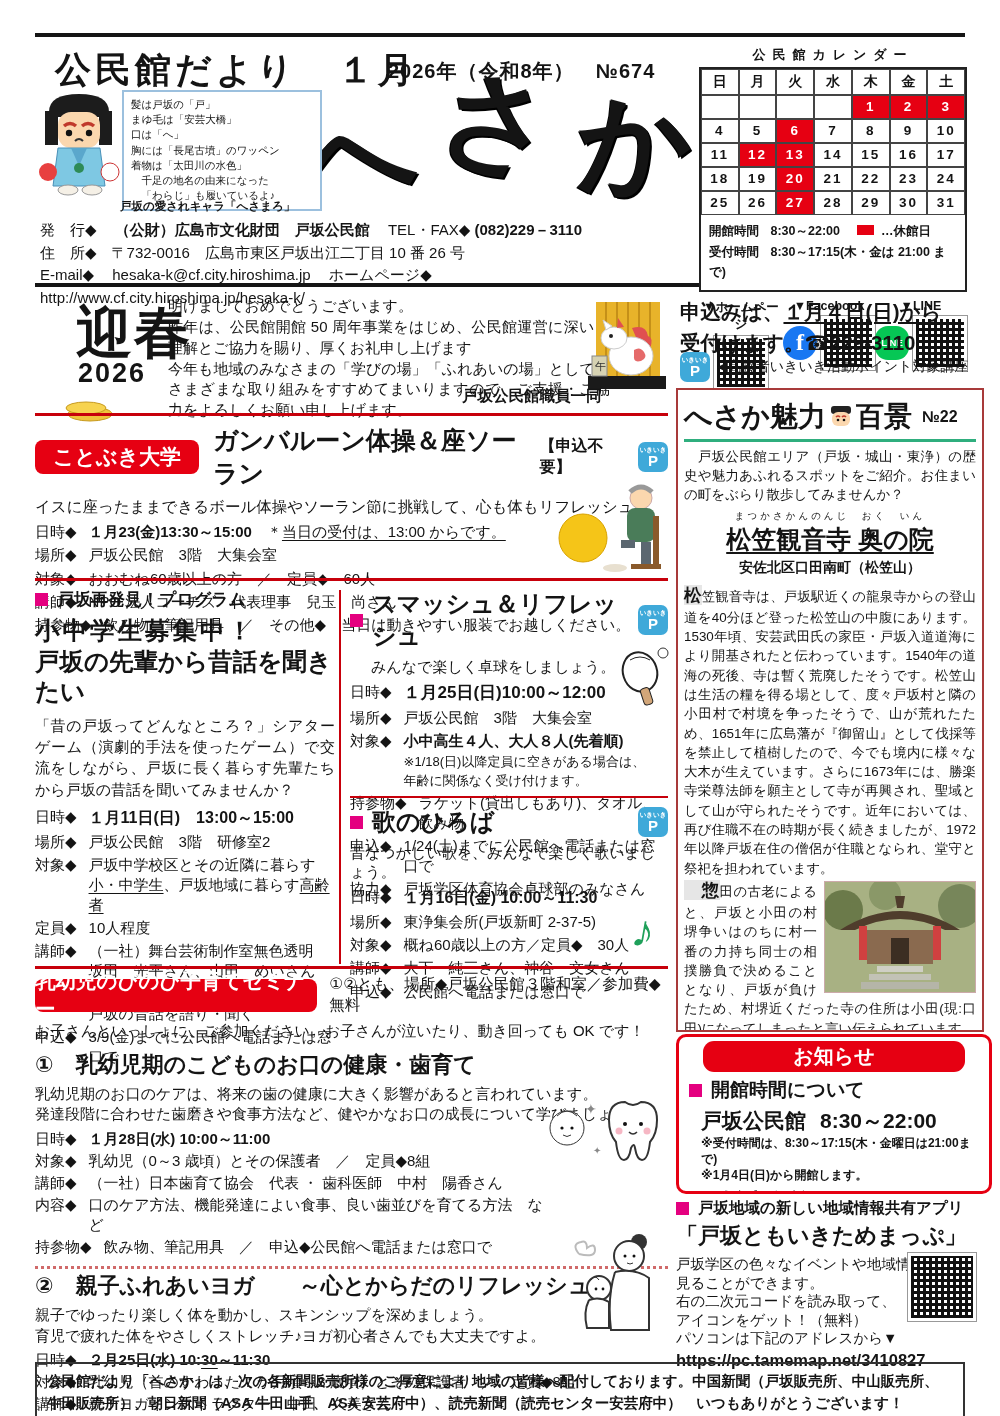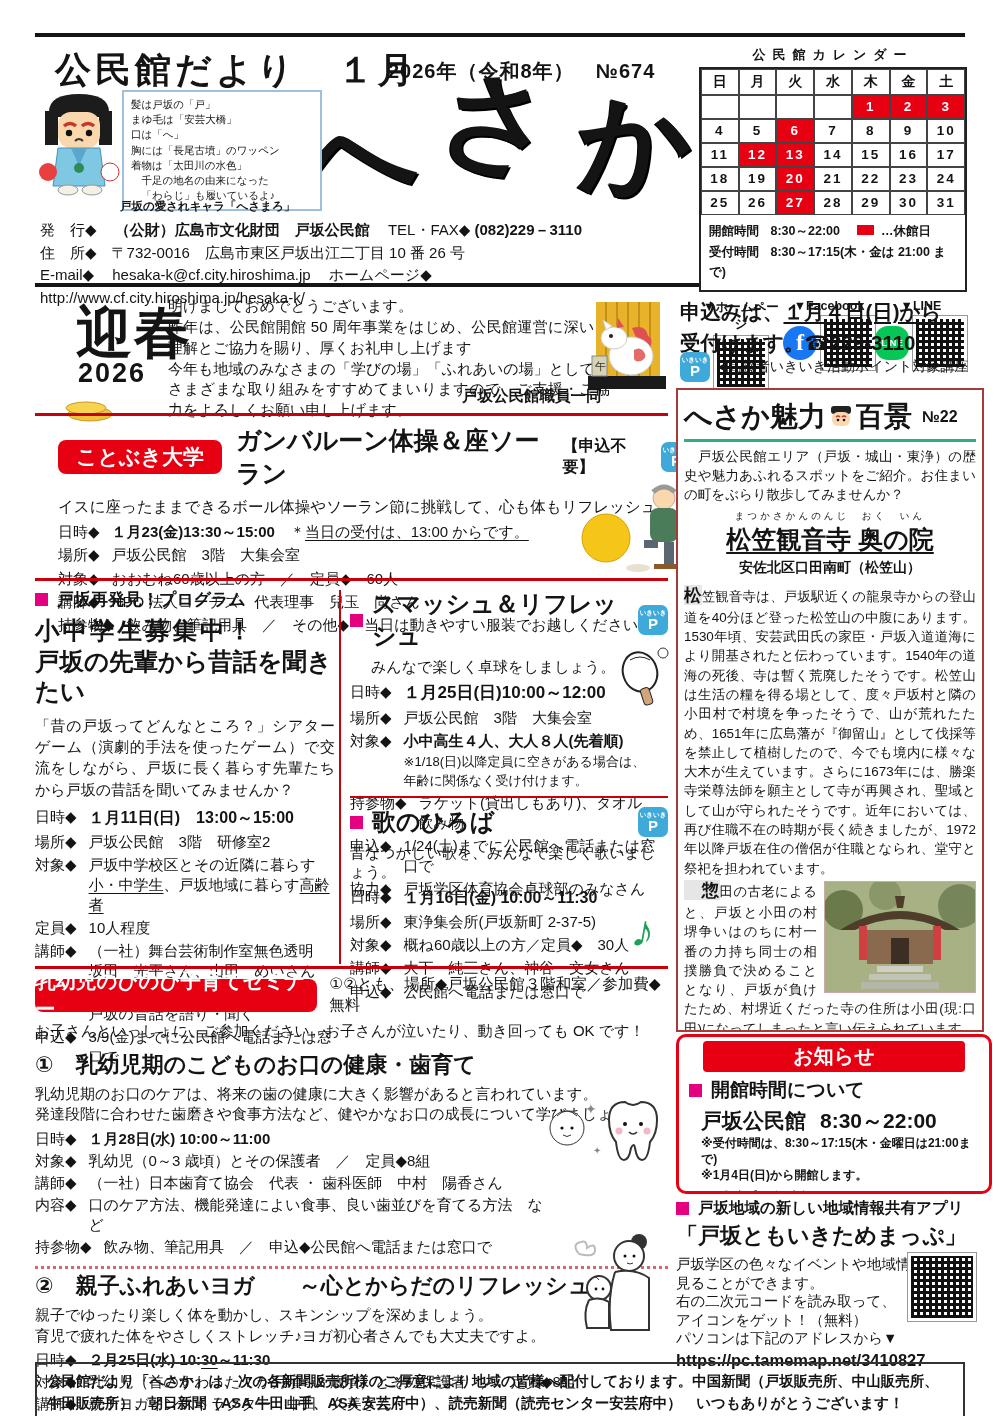--- a/index.html
+++ b/index.html
@@ -76,21 +76,21 @@
   .hy-no{font-size:16px;font-weight:bold;margin-left:8px;}
   .hy-intro{font-size:13.5px;line-height:1.4;margin-top:6px;text-align:justify;}
   .hy-furi{font-size:9.5px;text-align:center;letter-spacing:3px;margin-top:5px;}
   .hy-head{font-size:25px;font-weight:900;text-align:center;text-decoration:underline;text-underline-offset:4px;}
   .hy-place{font-size:14px;font-weight:bold;text-align:center;margin:3px 0 6px;}
   .hy-body{font-size:13.4px;line-height:1.44;text-align:justify;}
   .hy-body::first-letter{background:#e6e6e6;font-weight:bold;font-size:1.3em;}
   .temple{float:right;margin:3px 0 3px 7px;border:1px solid #caa;}
   
   .os-box{border:3px solid #e60012;border-radius:10px;background:#fff;width:290px;height:142px;padding:6px 10px;overflow:hidden;}
-  .os-banner{background:#e60012;color:#fff;border-radius:4px;font-size:20px;font-weight:900;text-align:center;
+  .os-banner{background:#e60012;color:#fff;border-radius:11px;font-size:20px;font-weight:900;text-align:center;
              padding:2px 0;margin:-2px 14px 5px;}
   .os-sec{font-size:19px;font-weight:900;display:flex;align-items:center;}
   .os-k{font-size:21px;font-weight:900;margin-right:14px;}
   .os-t{font-size:21px;font-weight:bold;}
   .os-n{font-size:12px;line-height:1.35;font-weight:bold;}
   
   .tm-label{font-size:15.5px;font-weight:900;display:flex;align-items:center;}
   .tm-title{font-size:22px;font-weight:900;margin:2px 0 4px;}
   .tm-line{font-size:14.5px;line-height:1.28;}
   .tm-url{font-size:16.5px;font-weight:bold;margin-top:3px;}
@@ -285,21 +285,21 @@
     <div>受付けます。☎229-3110</div>
   </div>
   <div class="abs" style="left:680px;top:352px;display:flex;align-items:center;gap:7px;">
     <span class="iki">
       <span class="iki-s">いきいき</span>
       <span class="iki-p">P</span>
     </span>
     <span style="font-size:14px;">◀高齢者いきいき活動ポイント対象講座</span>
   </div>
 
-  <div class="abs" style="left:35px;top:424px;width:633px;margin-left:23px;">
+  <div class="abs" style="left:35px;top:424px;width:633px;">
     <div style="display:flex;align-items:center;gap:14px;">
       <span class="badge-red" style="width:186px;height:34px;font-size:21px;">ことぶき大学</span>
       <span class="kotobuki-title">ガンバルーン体操＆座ソーラン</span>
       <span class="kotobuki-note">【申込不要】</span>
       <span class="iki">
         <span class="iki-s">いきいき</span>
         <span class="iki-p">P</span>
       </span>
     </div>
     <div class="lead">イスに座ったままできるボール体操やソーラン節に挑戦して、心も体もリフレッシュ！</div>

